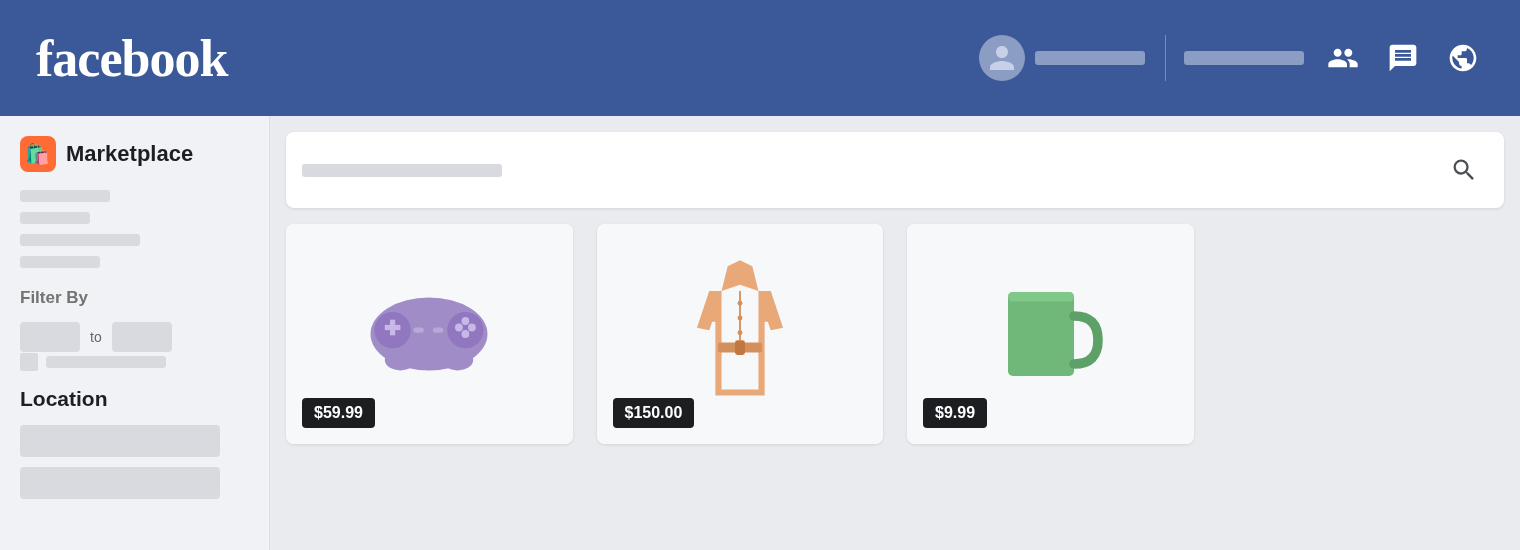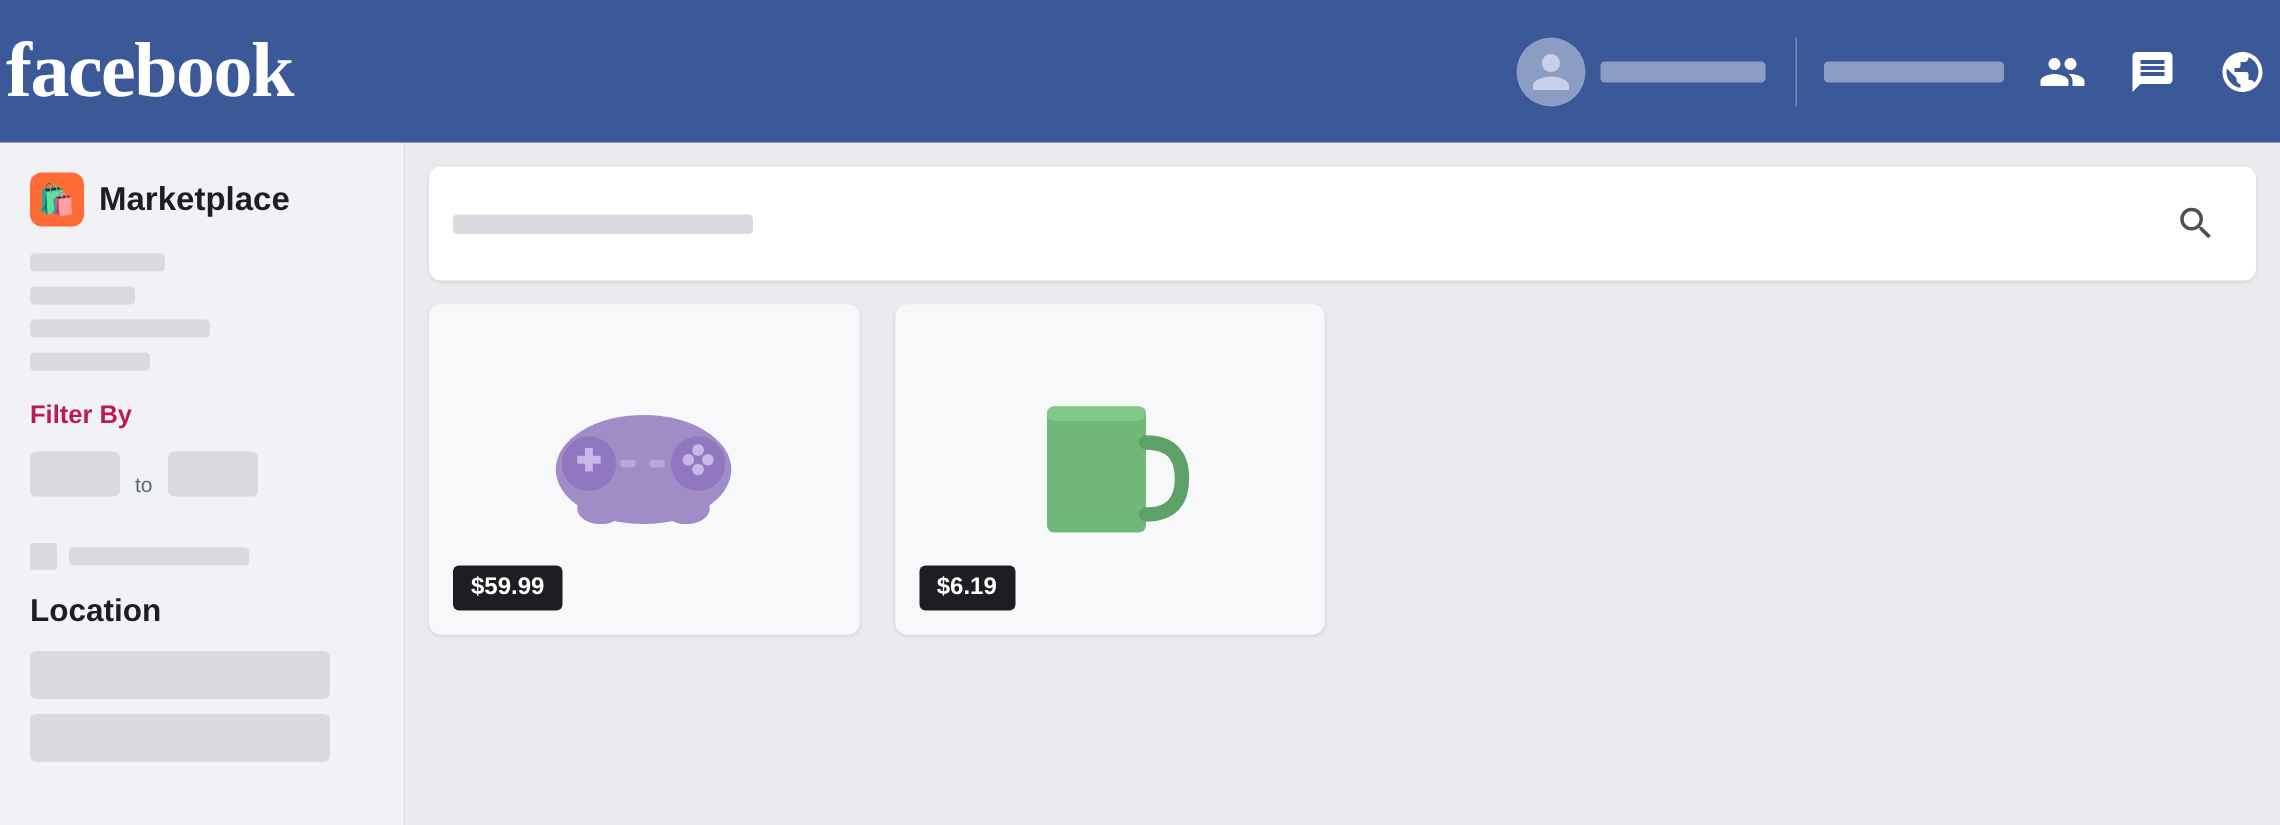--- a/index.html
+++ b/index.html
@@ -1,24 +1,24 @@
 <!DOCTYPE html>
 <html><head>
   <meta charset="utf-8">
   <style>
     * { box-sizing: border-box; margin: 0; padding: 0; }
     body { font-family: -apple-system, BlinkMacSystemFont, 'Segoe UI', Helvetica, Arial, sans-serif; background: #e9ebee; }
 
     
     .header {
       background: #3b5998;
-      height: 95px;
-      display: flex;
-      align-items: center;
-      padding: 0 4px;
+      height: 116px;
+      display: flex;
+      align-items: center;
+      padding: 0 36px;
       position: relative;
     }
     .header-logo {
       color: white;
       font-size: 52px;
       font-weight: bold;
       font-family: Georgia, serif;
       letter-spacing: -1px;
       margin-right: auto;
     }
@@ -110,28 +110,28 @@
     }
     .sidebar-skeleton-line {
       height: 12px;
       background: #d8dadf;
       border-radius: 3px;
       margin-bottom: 10px;
     }
     .filter-by-title {
       font-size: 17px;
       font-weight: bold;
-      color: #be185d;
+      color: #737373;
       margin: 20px 0 14px 0;
     }
     .price-filter {
       display: flex;
-      align-items: flex-end;
+      align-items: center;
       gap: 10px;
-      margin-bottom: 31px;
+      margin-bottom: 1px;
     }
     .price-input-box {
       width: 60px;
       height: 30px;
       background: #d8dadf;
       border-radius: 4px;
     }
     .price-to {
       color: #606770;
       font-size: 14px;
@@ -355,31 +355,53 @@
             <ellipse cx="28" cy="55" rx="12" ry="8" fill="#a08dc8"></ellipse>
             <ellipse cx="72" cy="55" rx="12" ry="8" fill="#a08dc8"></ellipse>
 
             <rect x="38" y="30" width="8" height="4" rx="2" fill="#b8a8d8"></rect>
             <rect x="53" y="30" width="8" height="4" rx="2" fill="#b8a8d8"></rect>
           </svg>
         </div>
         <div class="product-price-badge">$59.99</div>
       </div>
 
+      <div class="product-card">
+        <div class="product-image-area icon-coat">
+          <svg viewBox="0 0 80 130" fill="#e8a878">
+
+            <path d="M30 10 L40 5 L50 10 L55 30 L40 25 L25 30 Z" fill="#e8a878"></path>
+
+            <path d="M15 30 L25 30 L25 110 L55 110 L55 30 L65 30 L70 55 L60 55 L60 115 L20 115 L20 55 L10 55 Z" fill="#e8a878"></path>
+
+            <rect x="22" y="72" width="36" height="8" rx="2" fill="#d4905a"></rect>
+            <rect x="36" y="70" width="8" height="12" rx="2" fill="#c07840"></rect>
+
+            <path d="M15 30 L5 60 L15 62 L22 42 Z" fill="#e8a878"></path>
+            <path d="M65 30 L75 60 L65 62 L58 42 Z" fill="#e8a878"></path>
+
+            <line x1="40" y1="30" x2="40" y2="70" stroke="#d4905a" stroke-width="1.5"></line>
+            <circle cx="40" cy="40" r="2" fill="#d4905a"></circle>
+            <circle cx="40" cy="52" r="2" fill="#d4905a"></circle>
+            <circle cx="40" cy="64" r="2" fill="#d4905a"></circle>
+          </svg>
+        </div>
+        <div class="product-price-badge">$150.00</div>
+      </div>
 
       <div class="product-card">
         <div class="product-image-area icon-mug">
           <svg viewBox="0 0 90 100">
 
             <rect x="10" y="15" width="55" height="70" rx="4" fill="#70b87a"></rect>
 
             <path d="M65 35 Q85 35 85 55 Q85 75 65 75" stroke="#5da068" stroke-width="8" fill="none" stroke-linecap="round"></path>
 
             <rect x="10" y="15" width="55" height="8" rx="4" fill="#80c888"></rect>
           </svg>
         </div>
-        <div class="product-price-badge">$6.19</div>
+        <div class="product-price-badge">$9.99</div>
       </div>
 
 
     </div>
   </div>
 </div>
 
 </body></html>

